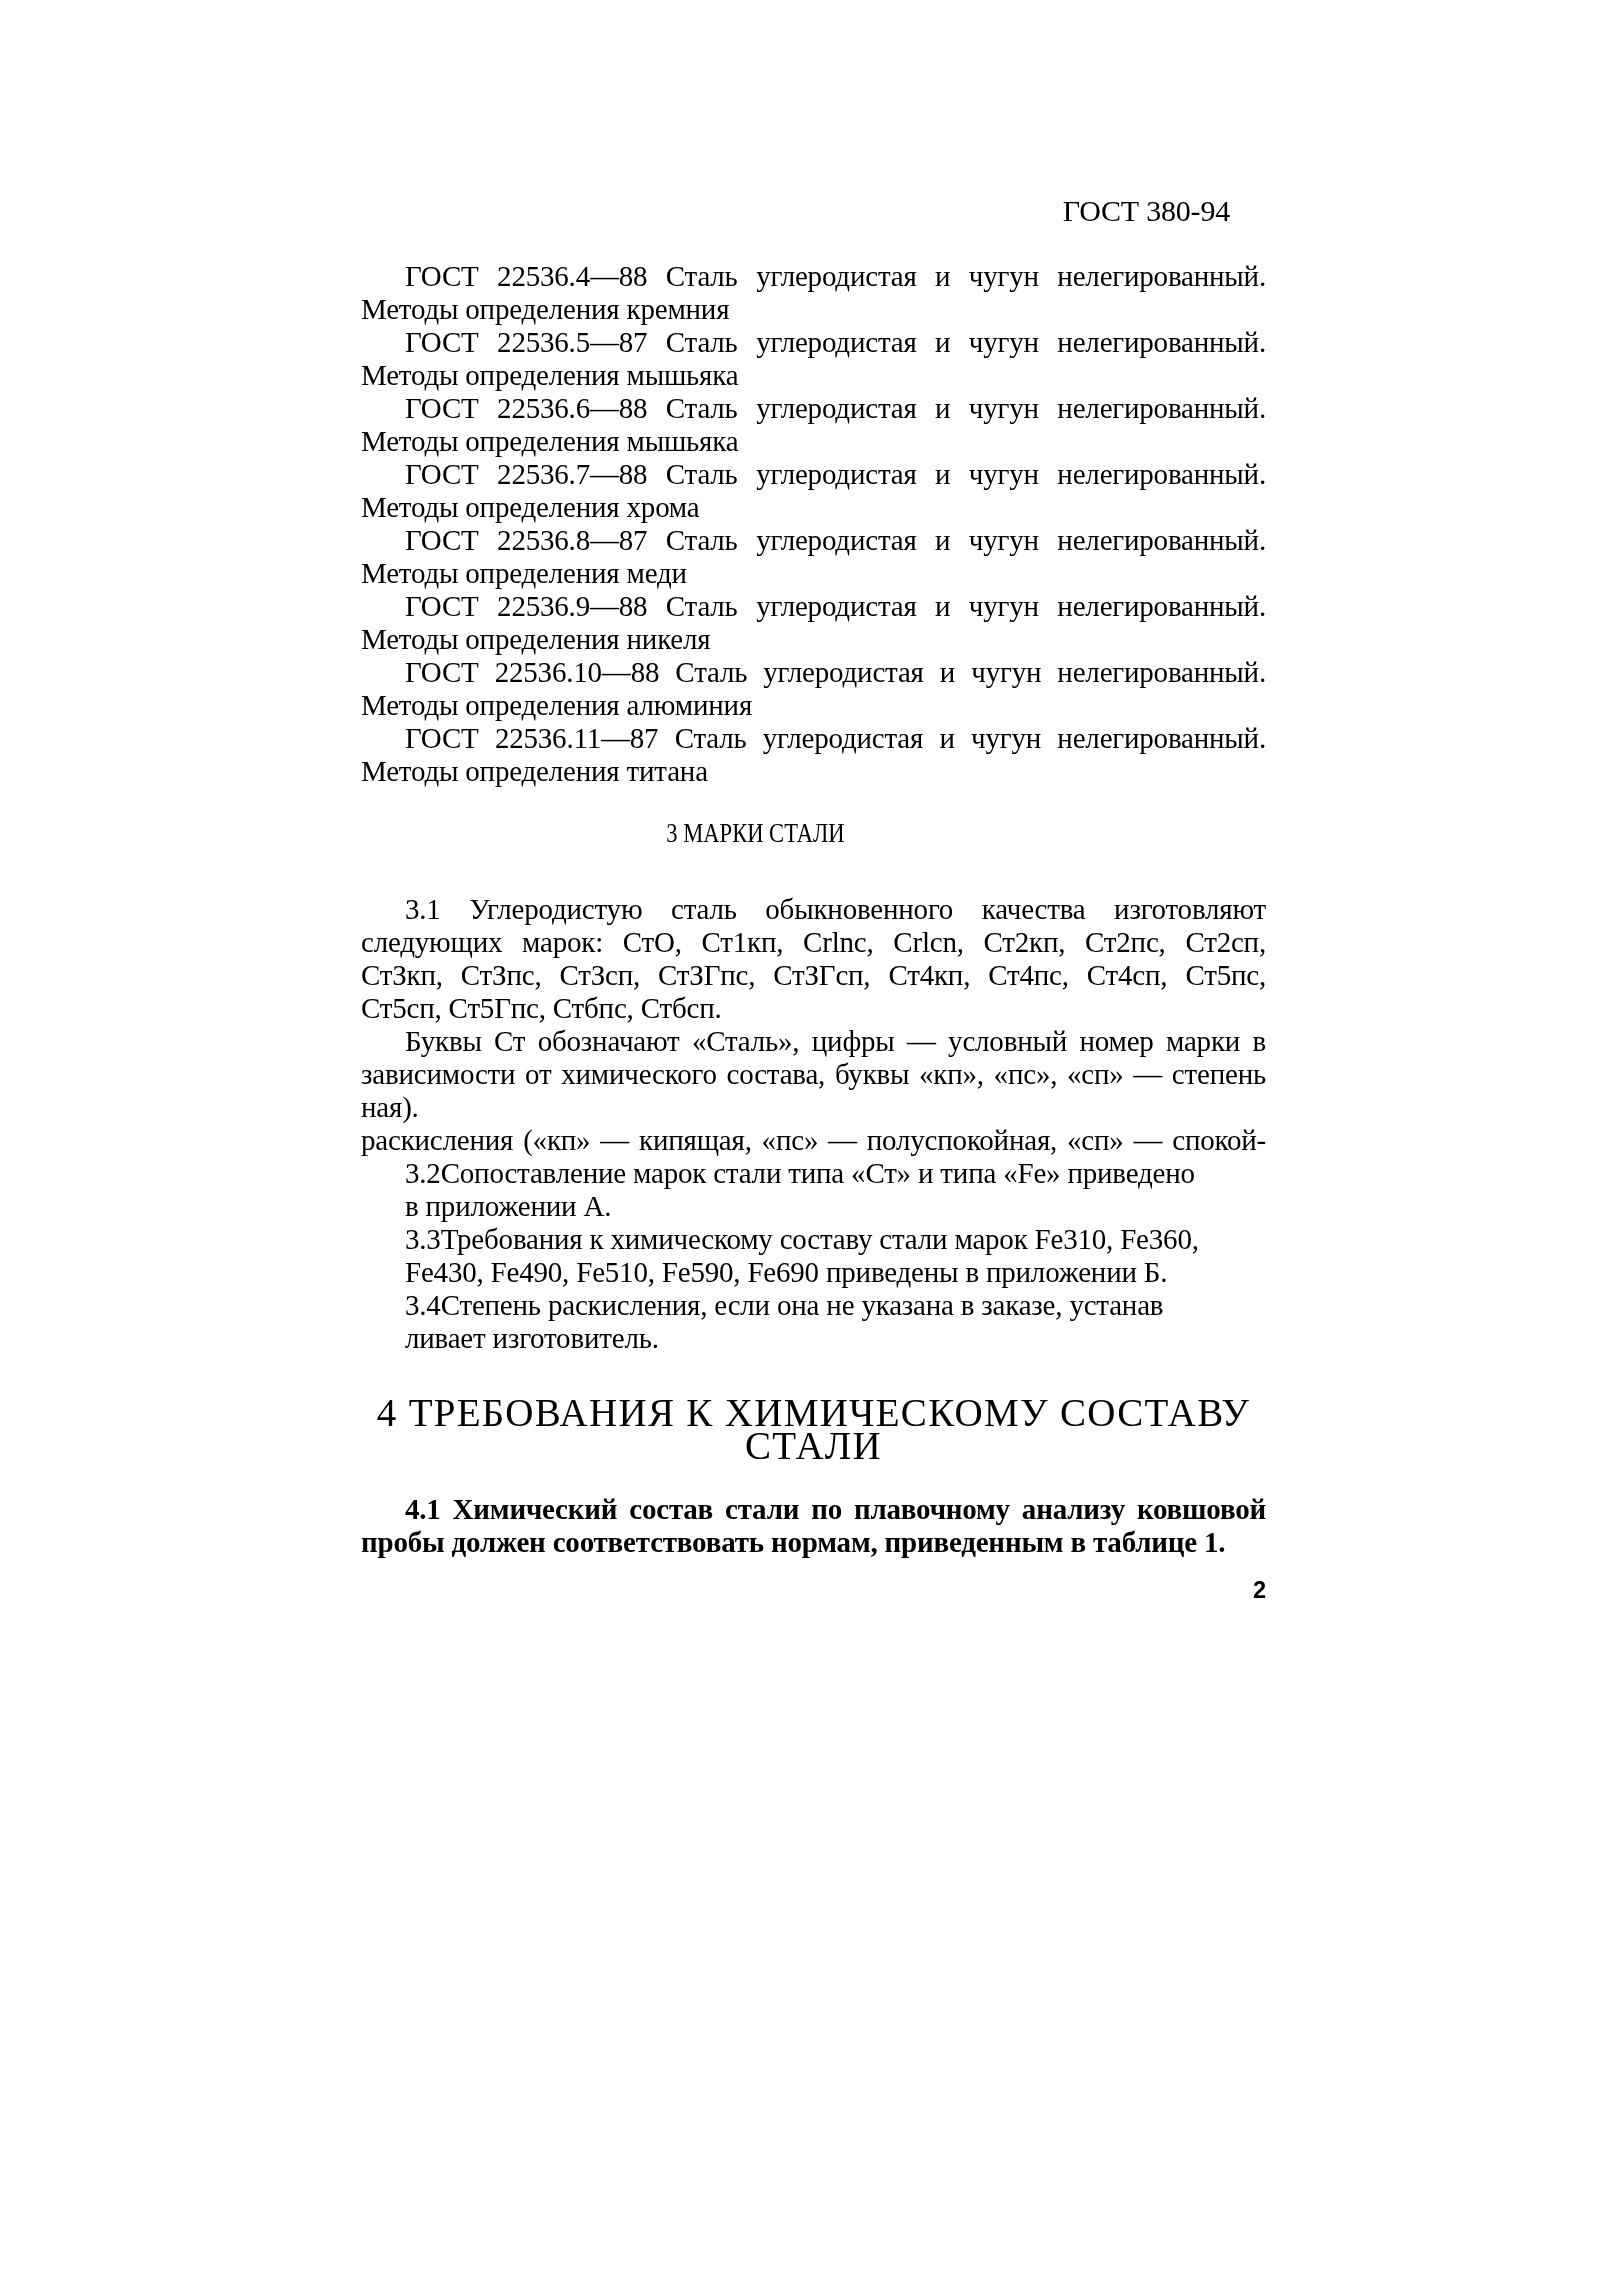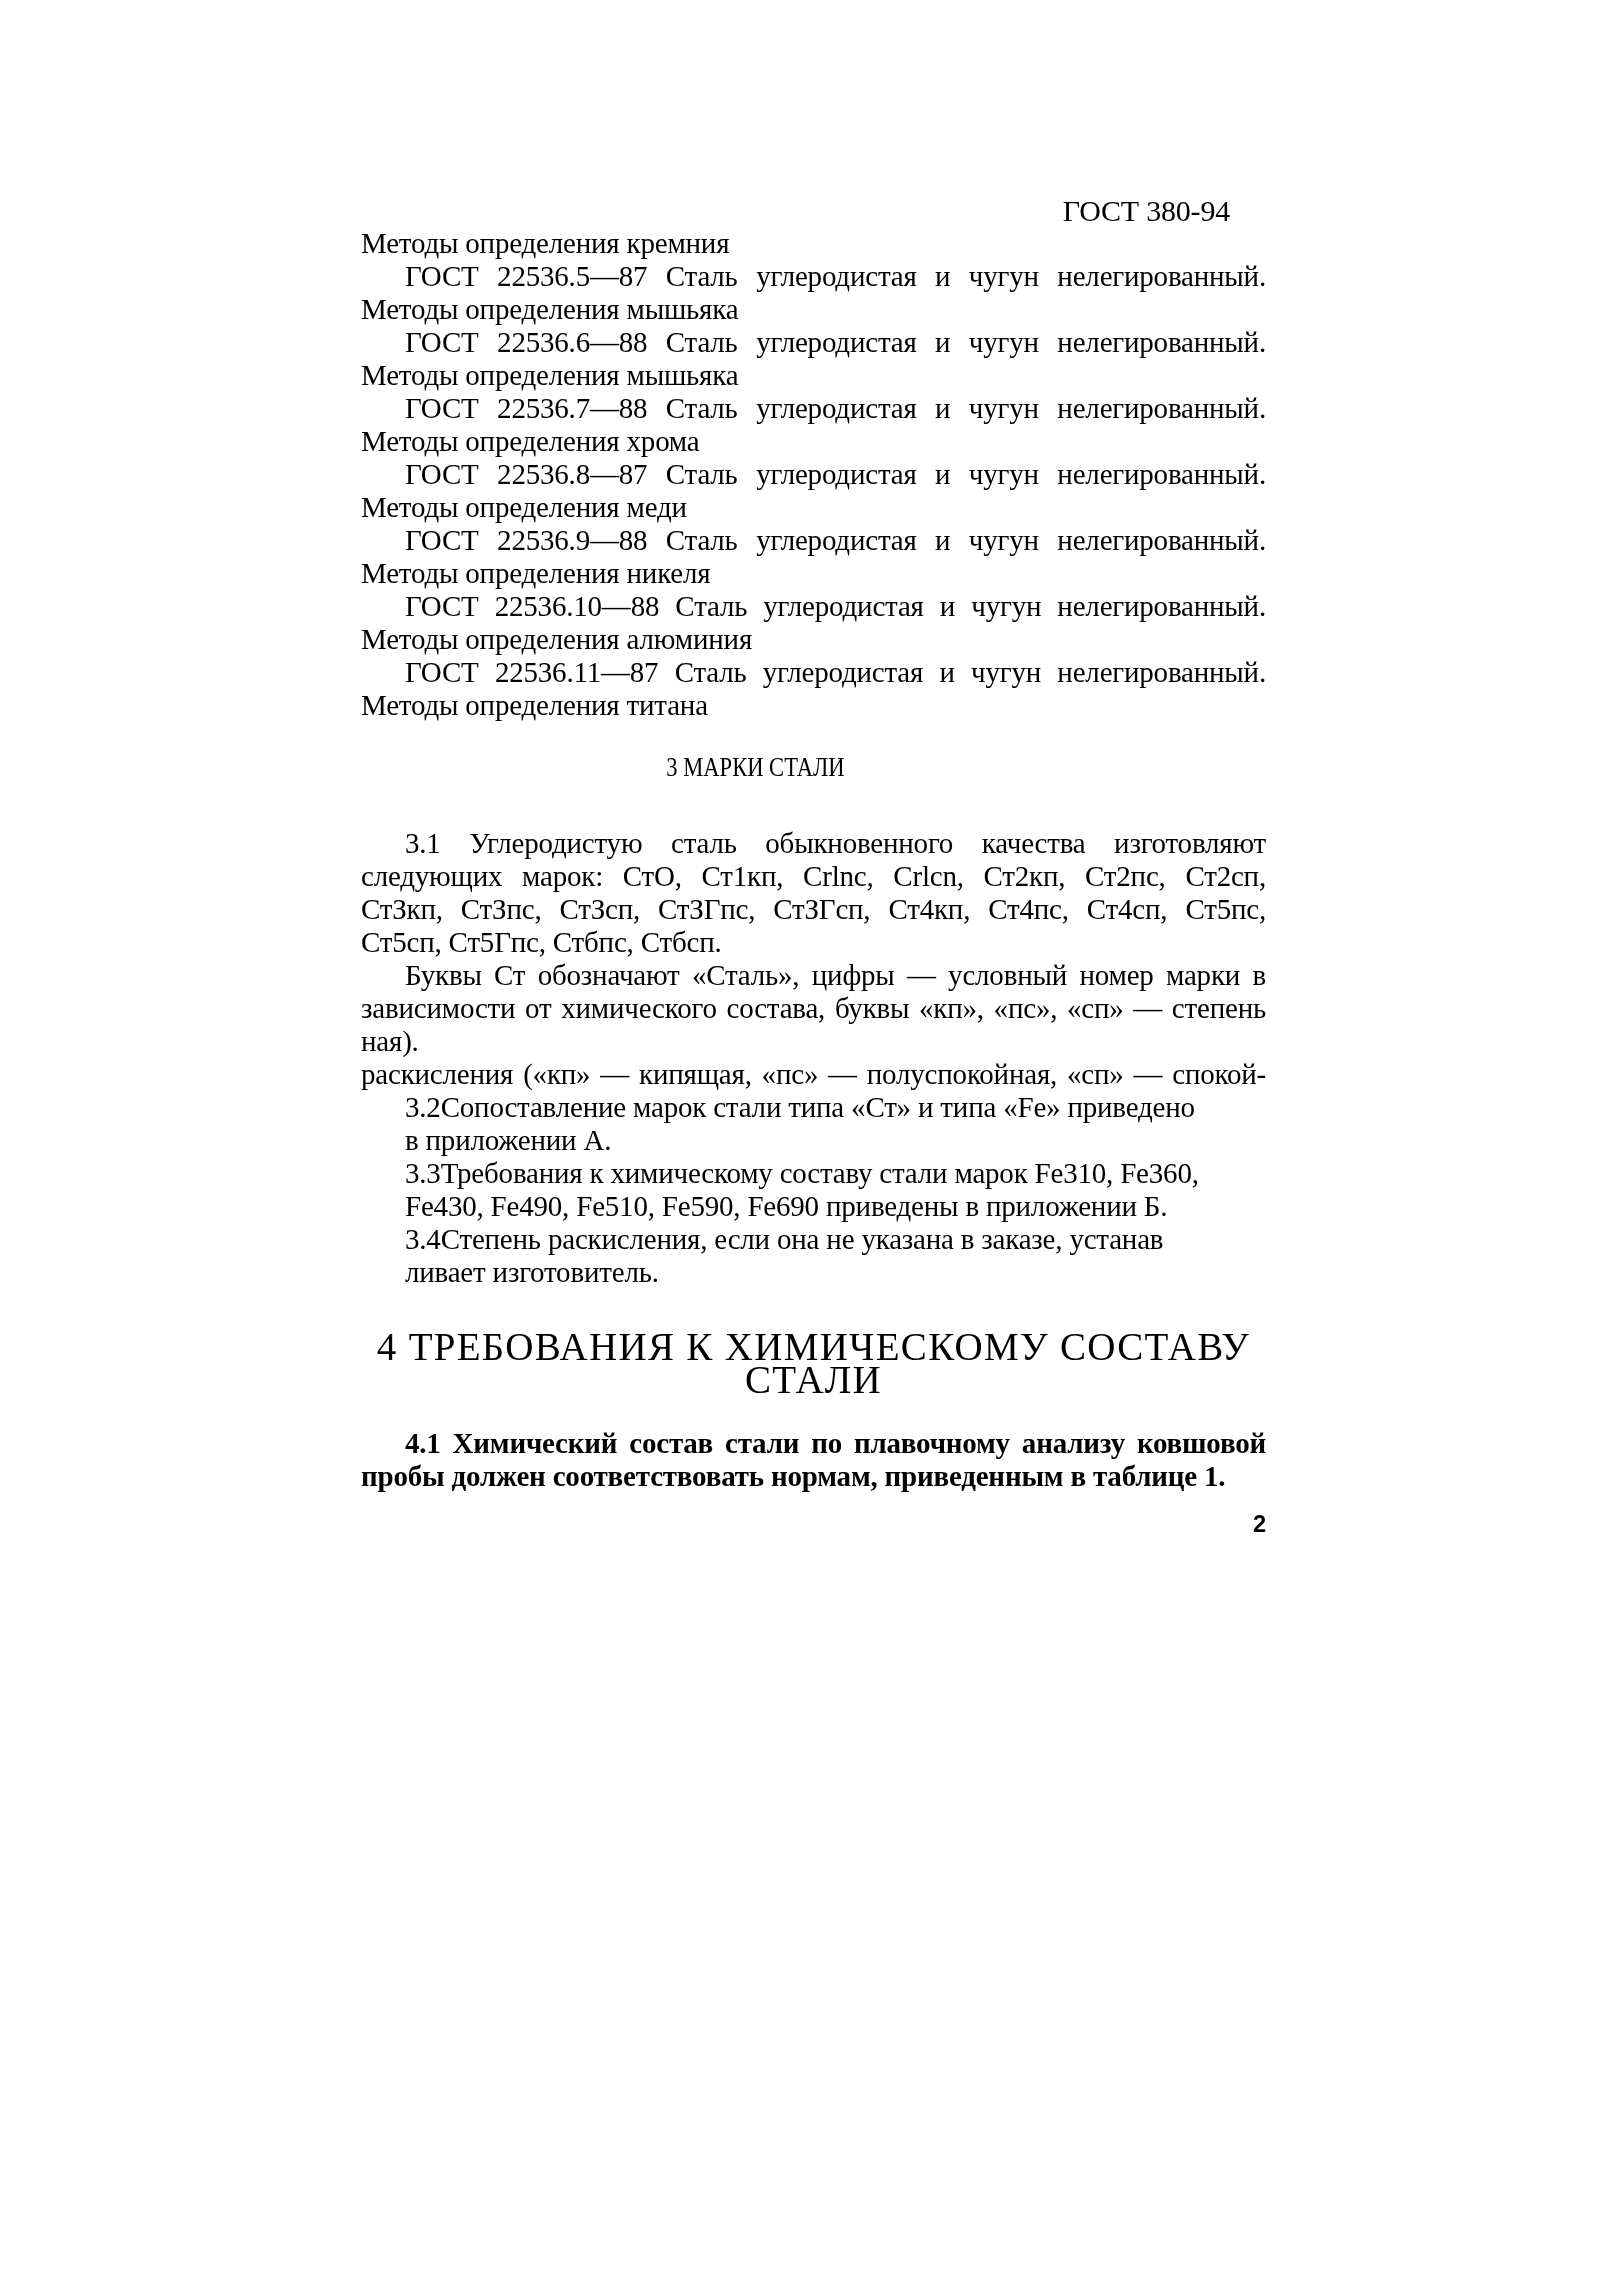--- a/index.html
+++ b/index.html
@@ -17,20 +17,21 @@
     left: 361px;
     top: 194px;
     width: 905px;
     font-size: 29px;
     letter-spacing: -0.2px;
   }
   .doc-header {
     line-height: 33px;
     text-align: right;
     padding-right: 36px;
+    margin-bottom: 33px;
     font-size: 30px;
   }
   .ref-list .line { line-height: 33px; }
   .line { line-height: 33px; }
   .j {
     text-align: justify;
     text-align-last: justify;
   }
   .ind { text-indent: 44px; }
   .h3 {
@@ -66,20 +67,21 @@
 </style>
 </head>
 <body>
 
 <div class="page">
   <div class="content">
 
     <div class="doc-header">ГОСТ 380-94</div>
 
     <div class="ref-list">
+      <div class="line j ind">ГОСТ 22536.4—88 Сталь углеродистая и чугун нелегированный.</div>
       <div class="line">Методы определения кремния</div>
       <div class="line j ind">ГОСТ 22536.5—87 Сталь углеродистая и чугун нелегированный.</div>
       <div class="line">Методы определения мышьяка</div>
       <div class="line j ind">ГОСТ 22536.6—88 Сталь углеродистая и чугун нелегированный.</div>
       <div class="line">Методы определения мышьяка</div>
       <div class="line j ind">ГОСТ 22536.7—88 Сталь углеродистая и чугун нелегированный.</div>
       <div class="line">Методы определения хрома</div>
       <div class="line j ind">ГОСТ 22536.8—87 Сталь углеродистая и чугун нелегированный.</div>
       <div class="line">Методы определения меди</div>
       <div class="line j ind">ГОСТ 22536.9—88 Сталь углеродистая и чугун нелегированный.</div>

